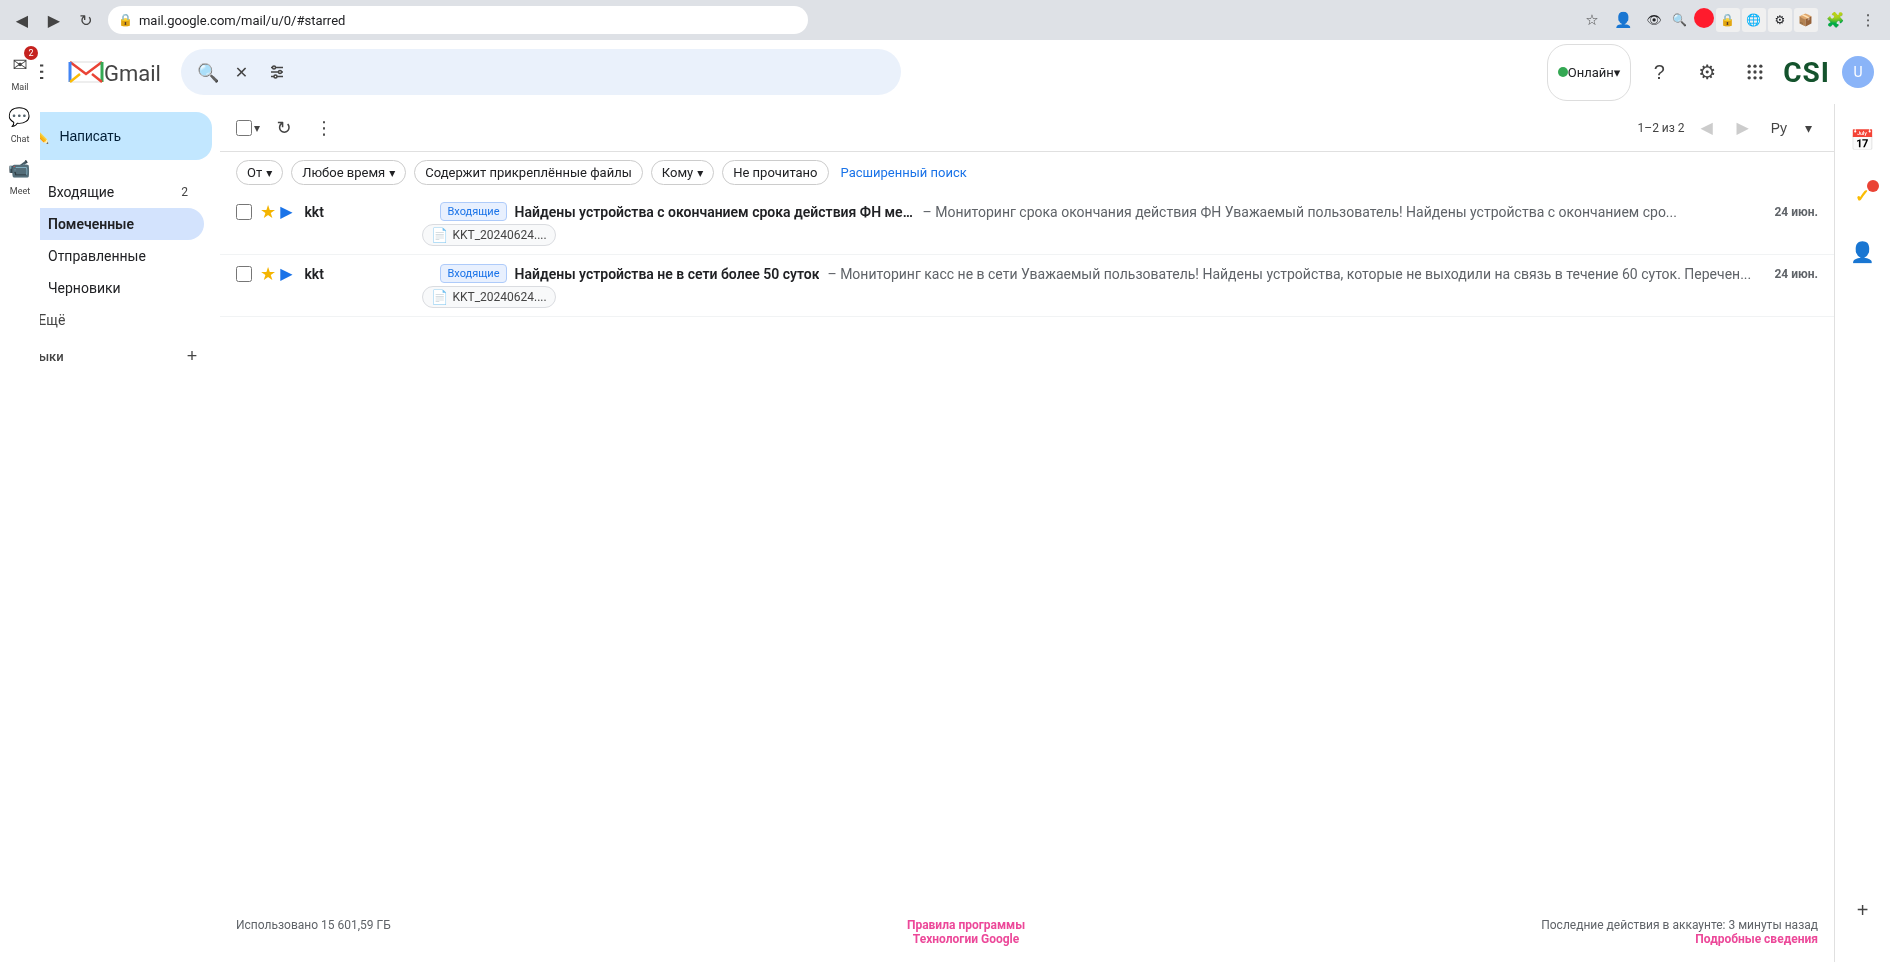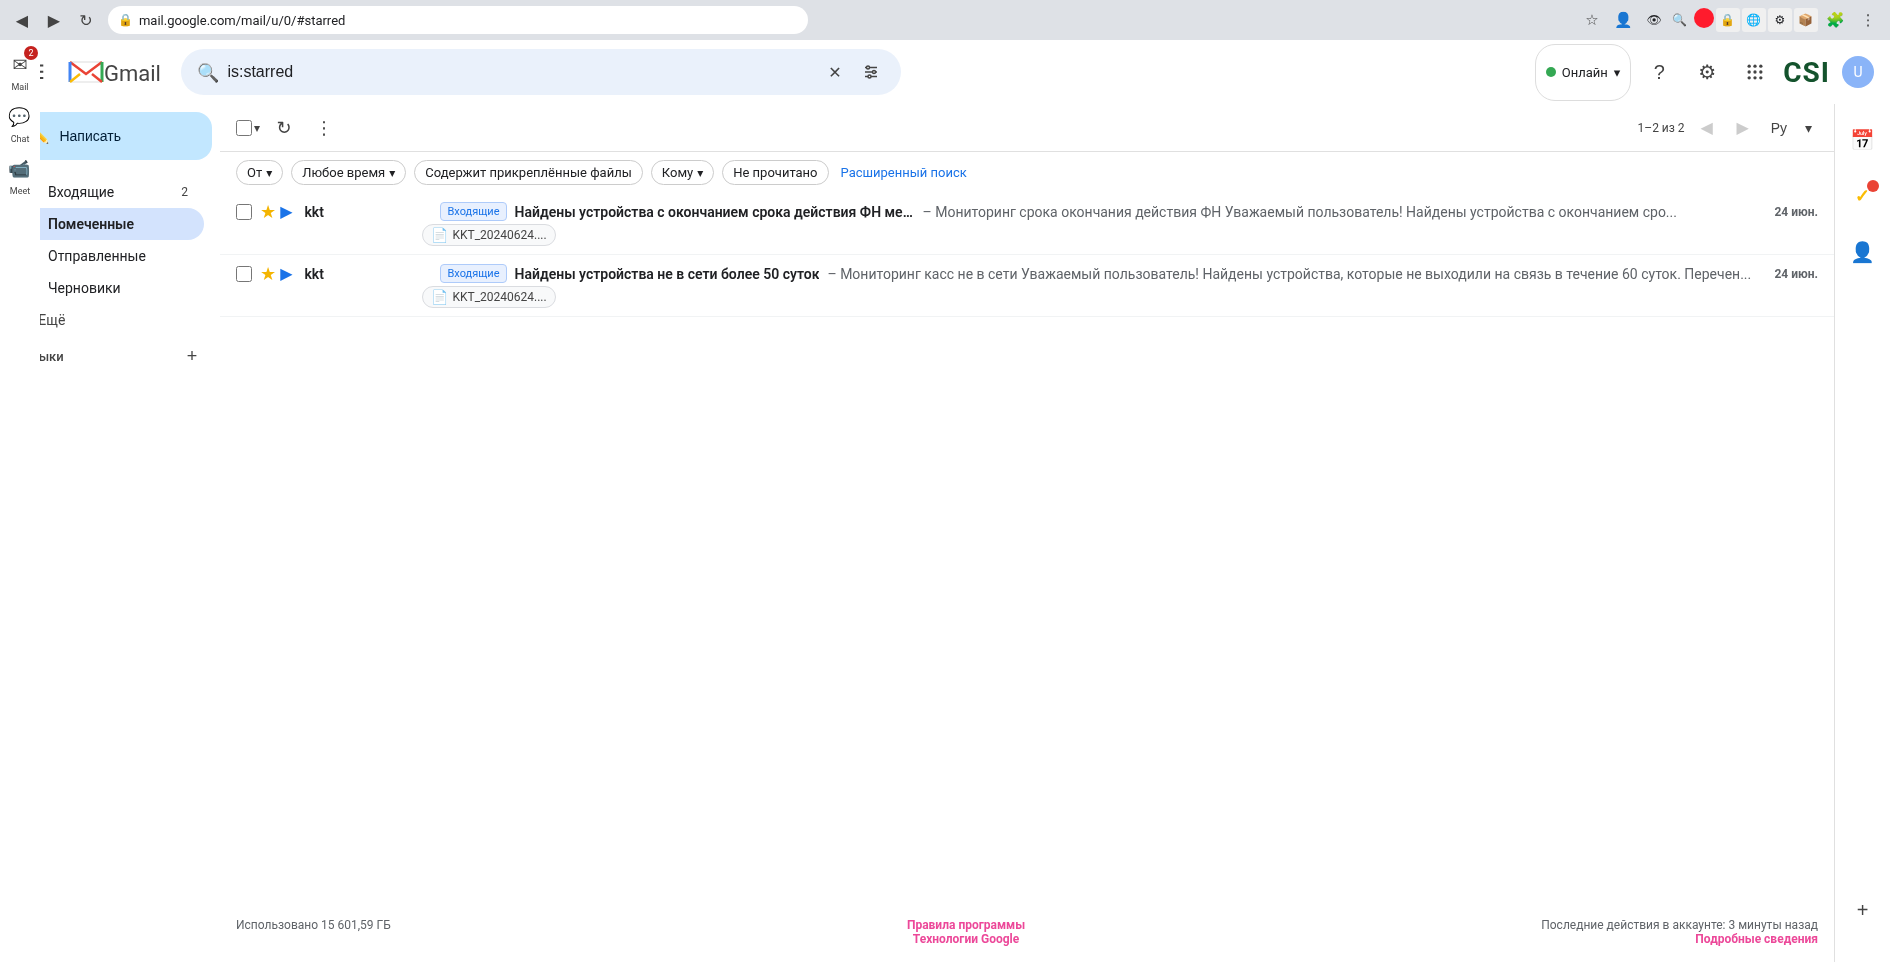--- a/index.html
+++ b/index.html
@@ -32,21 +32,21 @@
     .gmail-logo { display: flex; align-items: flex-end; gap: 0; text-decoration: none; margin-right: 8px; }
     .gmail-logo-text { font-size: 22px; color: #444; font-weight: 400; }
 
     .search-bar { flex: 1; max-width: 720px; height: 46px; background: #eaf1fb; border-radius: 24px; display: flex; align-items: center; padding: 0 16px; gap: 8px; }
     .search-icon { color: #444; font-size: 18px; }
     .search-input { flex: 1; border: none; background: transparent; font-size: 16px; color: #202124; outline: none; }
     .search-clear-btn { width: 28px; height: 28px; border-radius: 50%; border: none; background: transparent; cursor: pointer; display: flex; align-items: center; justify-content: center; color: #444; font-size: 16px; }
     .search-options-btn { width: 28px; height: 28px; border-radius: 50%; border: none; background: transparent; cursor: pointer; display: flex; align-items: center; justify-content: center; color: #444; font-size: 16px; }
 
     .header-right { margin-left: auto; display: flex; align-items: center; gap: 8px; }
-    .online-badge { display: flex; align-items: center; gap: 6px; background: #fff; border: 1px solid #ddd; border-radius: 20px; padding: 20px 10px; font-size: 13px; cursor: pointer; }
+    .online-badge { display: flex; align-items: center; background: #fff; border: 1px solid #ddd; border-radius: 20px; padding: 20px 10px; font-size: 13px; cursor: pointer; }
     .online-dot { width: 10px; height: 10px; background: #34a853; border-radius: 50%; }
     .header-icon-btn { width: 40px; height: 40px; border-radius: 50%; border: none; background: transparent; cursor: pointer; display: flex; align-items: center; justify-content: center; font-size: 20px; color: #444; }
     .account-avatar { width: 32px; height: 32px; border-radius: 50%; background: #8ab4f8; display: flex; align-items: center; justify-content: center; font-size: 14px; color: #fff; cursor: pointer; }
     .csi-label { font-size: 28px; font-weight: 700; color: #14532d; letter-spacing: 1px; margin-right: 4px; }
 
     
     .gmail-body { display: flex; flex: 1; overflow: hidden; }
 
     
     .sidebar { width: 220px; flex-shrink: 0; padding: 8px 0; overflow-y: auto; }
@@ -153,21 +153,20 @@
           <path d="M2 4v20" fill="none" stroke="#4285F4" stroke-width="3"></path>
           <path d="M34 4v20" fill="none" stroke="#34A853" stroke-width="3"></path>
           <path d="M2 24l10-8" fill="none" stroke="#FBBC04" stroke-width="2.5"></path>
           <path d="M34 24l-10-8" fill="none" stroke="#EA4335" stroke-width="2.5"></path>
         </svg>
         <span class="gmail-logo-text">Gmail</span>
       </div>
 
       <div class="search-bar">
         <span class="search-icon">🔍</span>
-        <input class="search-input" type="text" value="is:starred" style="">
         <button class="search-clear-btn">✕</button>
         <button class="search-options-btn">
           <svg width="18" height="18" viewBox="0 0 24 24" fill="none" stroke="#444" stroke-width="2">
             <line x1="4" y1="6" x2="20" y2="6"></line>
               <line x1="4" y1="12" x2="20" y2="12"></line>
               <line x1="4" y1="18" x2="20" y2="18"></line>
             <circle cx="8" cy="6" r="2" fill="#fff" stroke="#444" stroke-width="2"></circle>
             <circle cx="16" cy="12" r="2" fill="#fff" stroke="#444" stroke-width="2"></circle>
             <circle cx="10" cy="18" r="2" fill="#fff" stroke="#444" stroke-width="2"></circle>
           </svg>

